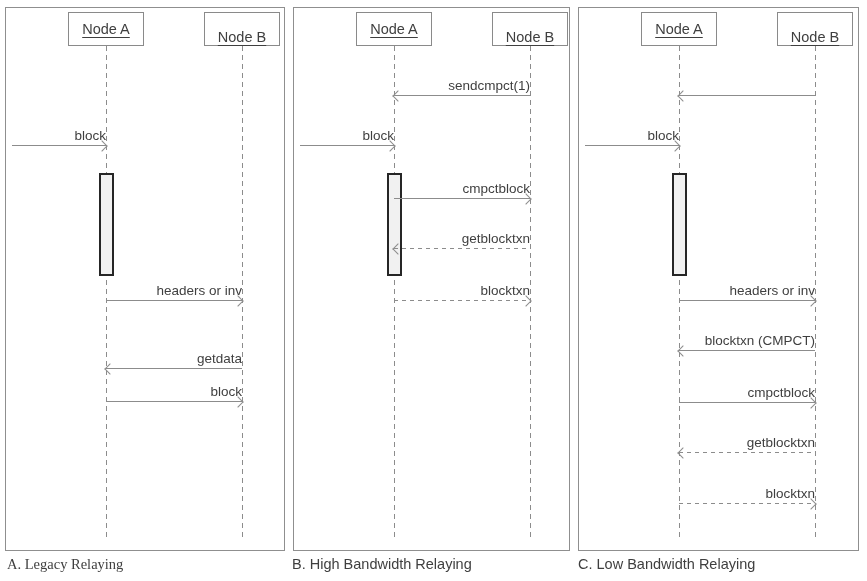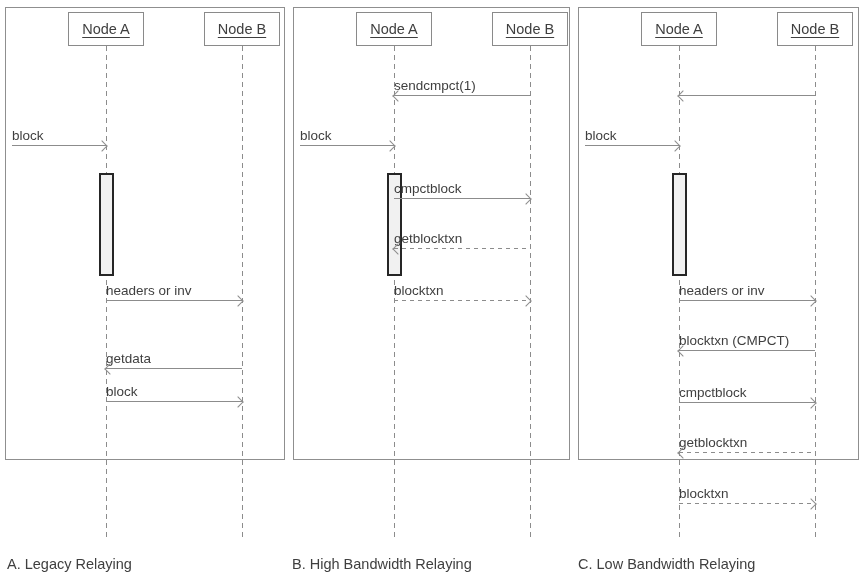--- a/index.html
+++ b/index.html
@@ -1,67 +1,67 @@
 <!DOCTYPE html>
 <html><head>
 <meta charset="utf-8">
 <style>
   html,body { margin:0; padding:0; background:#ffffff; }
   .canvas {
     position:relative; width:867px; height:581px; background:#ffffff;
     font-family:"Liberation Sans", sans-serif; overflow:hidden;
   }
   .panel {
-    position:absolute; top:7px; height:453px; box-sizing:border-box;
+    position:absolute; top:7px; height:544px; box-sizing:border-box;
     border:1px solid #8f8f8f; background:#ffffff;padding-left:48px;
   }
   .panel-a { left:5px;   width:280px; }
   .panel-b { left:293px; width:277px; }
   .panel-c { left:578px; width:281px; }
 
   .lifeline {
     position:absolute; top:38px; height:495px; width:1px;
     background:repeating-linear-gradient(to bottom, #8c8c8c 0 5px, transparent 5px 9px);
   }
   .lifeline.ll-a { left:100px; }
   .lifeline.ll-b { left:236px; }
 
   .nodebox {
     position:absolute; top:4px; width:76px; height:34px; box-sizing:border-box;
     border:1px solid #8a8a8a; background:#ffffff;
     display:flex; align-items:center; justify-content:center;
   }
   .nodebox.nb-a { left:62px; }
-  .nodebox.nb-b { left:198px; }
+  .nodebox.nb-b { left:198px;align-items:flex-end; }
   .nodebox span {
     font-size:14.5px; color:#3f3f3f; text-decoration:underline;
     text-underline-offset:3px; white-space:nowrap;
   }
 
   .activation {
     position:absolute; left:93px; top:165px; width:11px; height:99px;
     box-sizing:content-box; background:#f1f1f1; border:2px solid #262626;
   }
 
-  .msg { position:absolute; left:100px; width:136px; height:21px; text-align:left; }
+  .msg { position:absolute; left:100px; width:136px; height:21px; text-align:right; }
   .msg.external { left:6px; width:94px; }
   .msg-label {
     position:absolute; left:0; right:0; bottom:3px;
     font-size:13.5px; color:#3f3f3f; white-space:nowrap;
   }
   .mline { position:absolute; left:0; right:0; bottom:0; height:1px; background:#8c8c8c; }
   .msg.dashed .mline {
     background:repeating-linear-gradient(to right, #8c8c8c 0 4px, transparent 4px 8px);
   }
   .head { position:absolute; width:8px; height:8px; bottom:-4px; box-sizing:border-box; }
   .head.hr { right:0; border-right:1.4px solid #8c8c8c; border-bottom:1.4px solid #8c8c8c; transform:rotate(-45deg); }
   .head.hl { left:0;  border-left:1.4px solid #8c8c8c;  border-top:1.4px solid #8c8c8c;  transform:rotate(-45deg); }
 
   .caption { position:absolute; top:556px; font-size:14.5px; color:#3f3f3f; white-space:nowrap; }
-  .cap-a { left:7px; }
+  .cap-a { left:7px;font-family:Liberation Serif, serif; }
   .cap-b { left:292px; }
   .cap-c { left:578px; }
 </style>
 </head>
 <body>
 
 <div class="canvas">
 
   <section class="panel panel-a">
     <div class="lifeline ll-a"></div>

